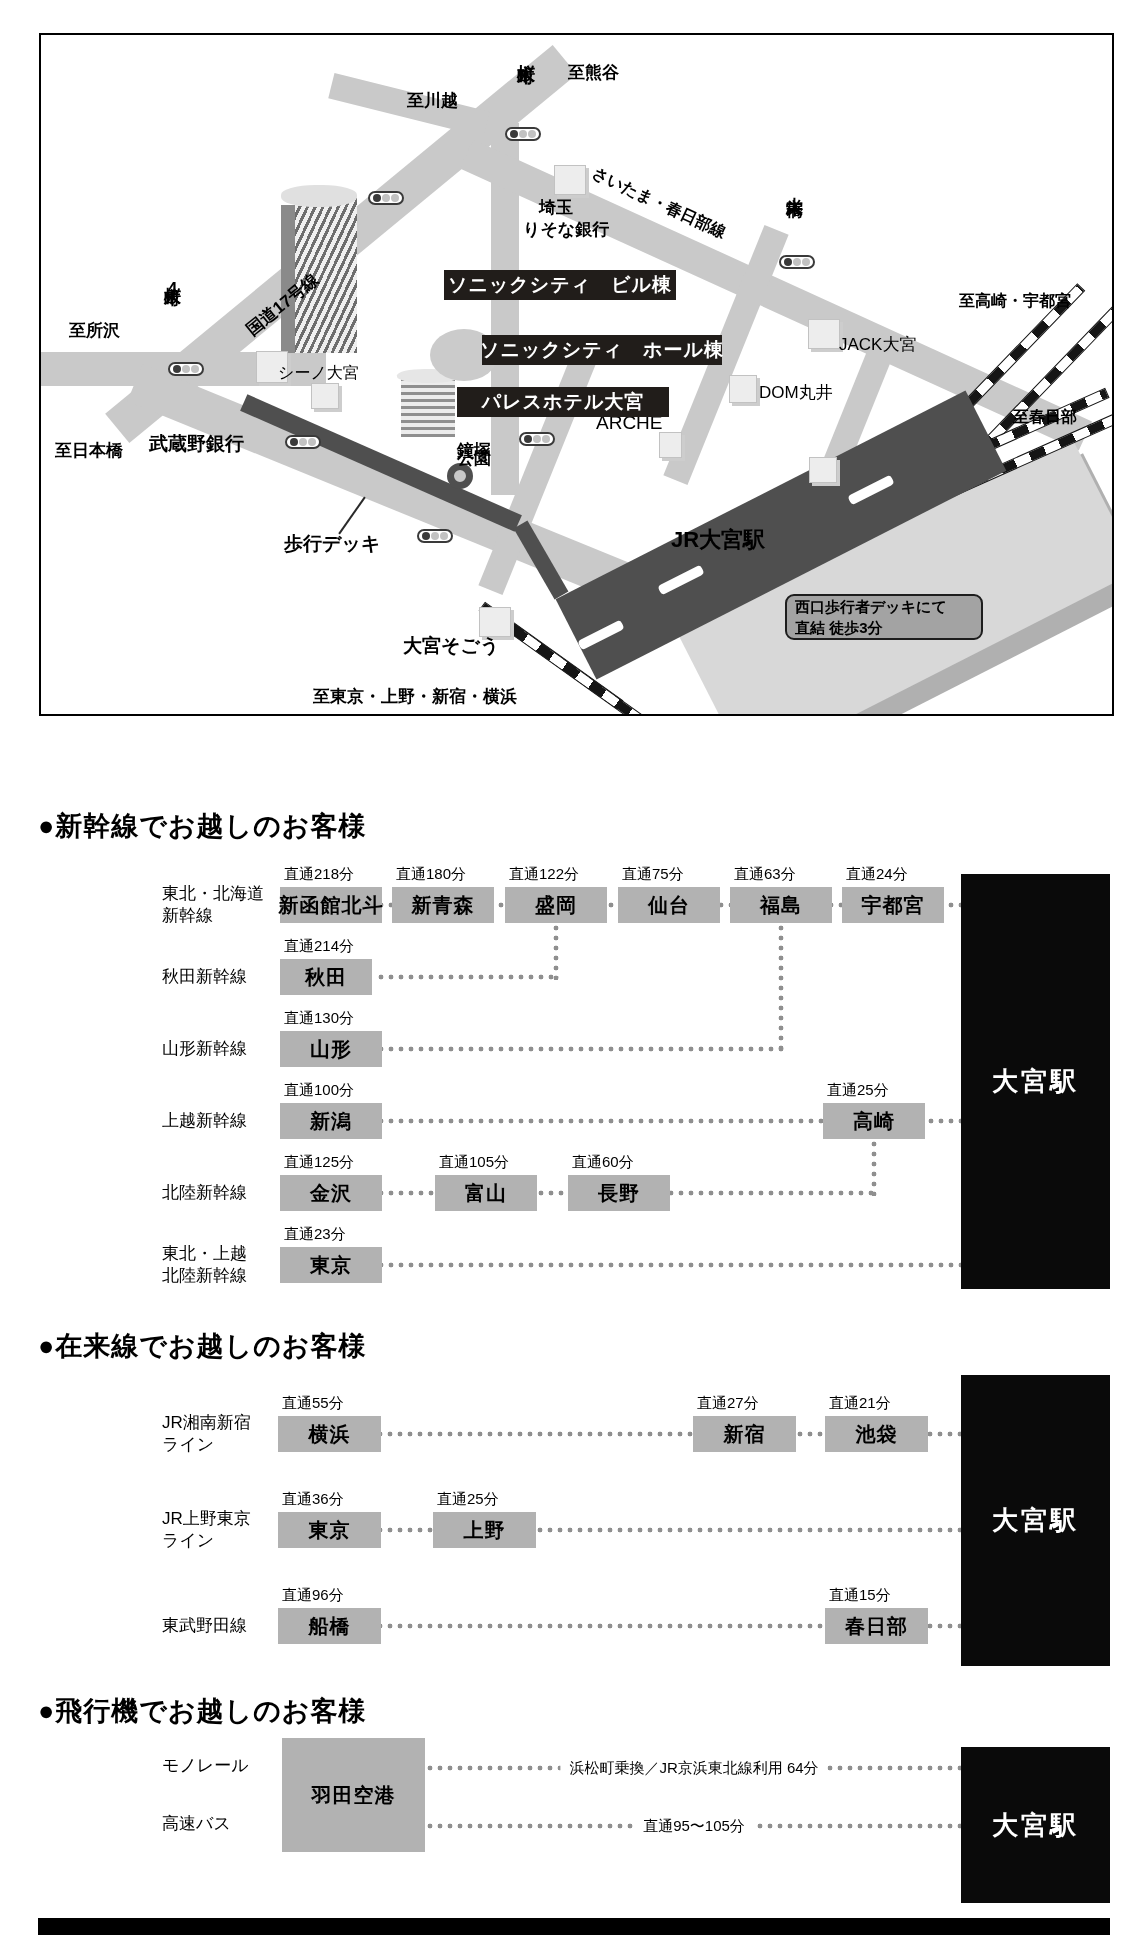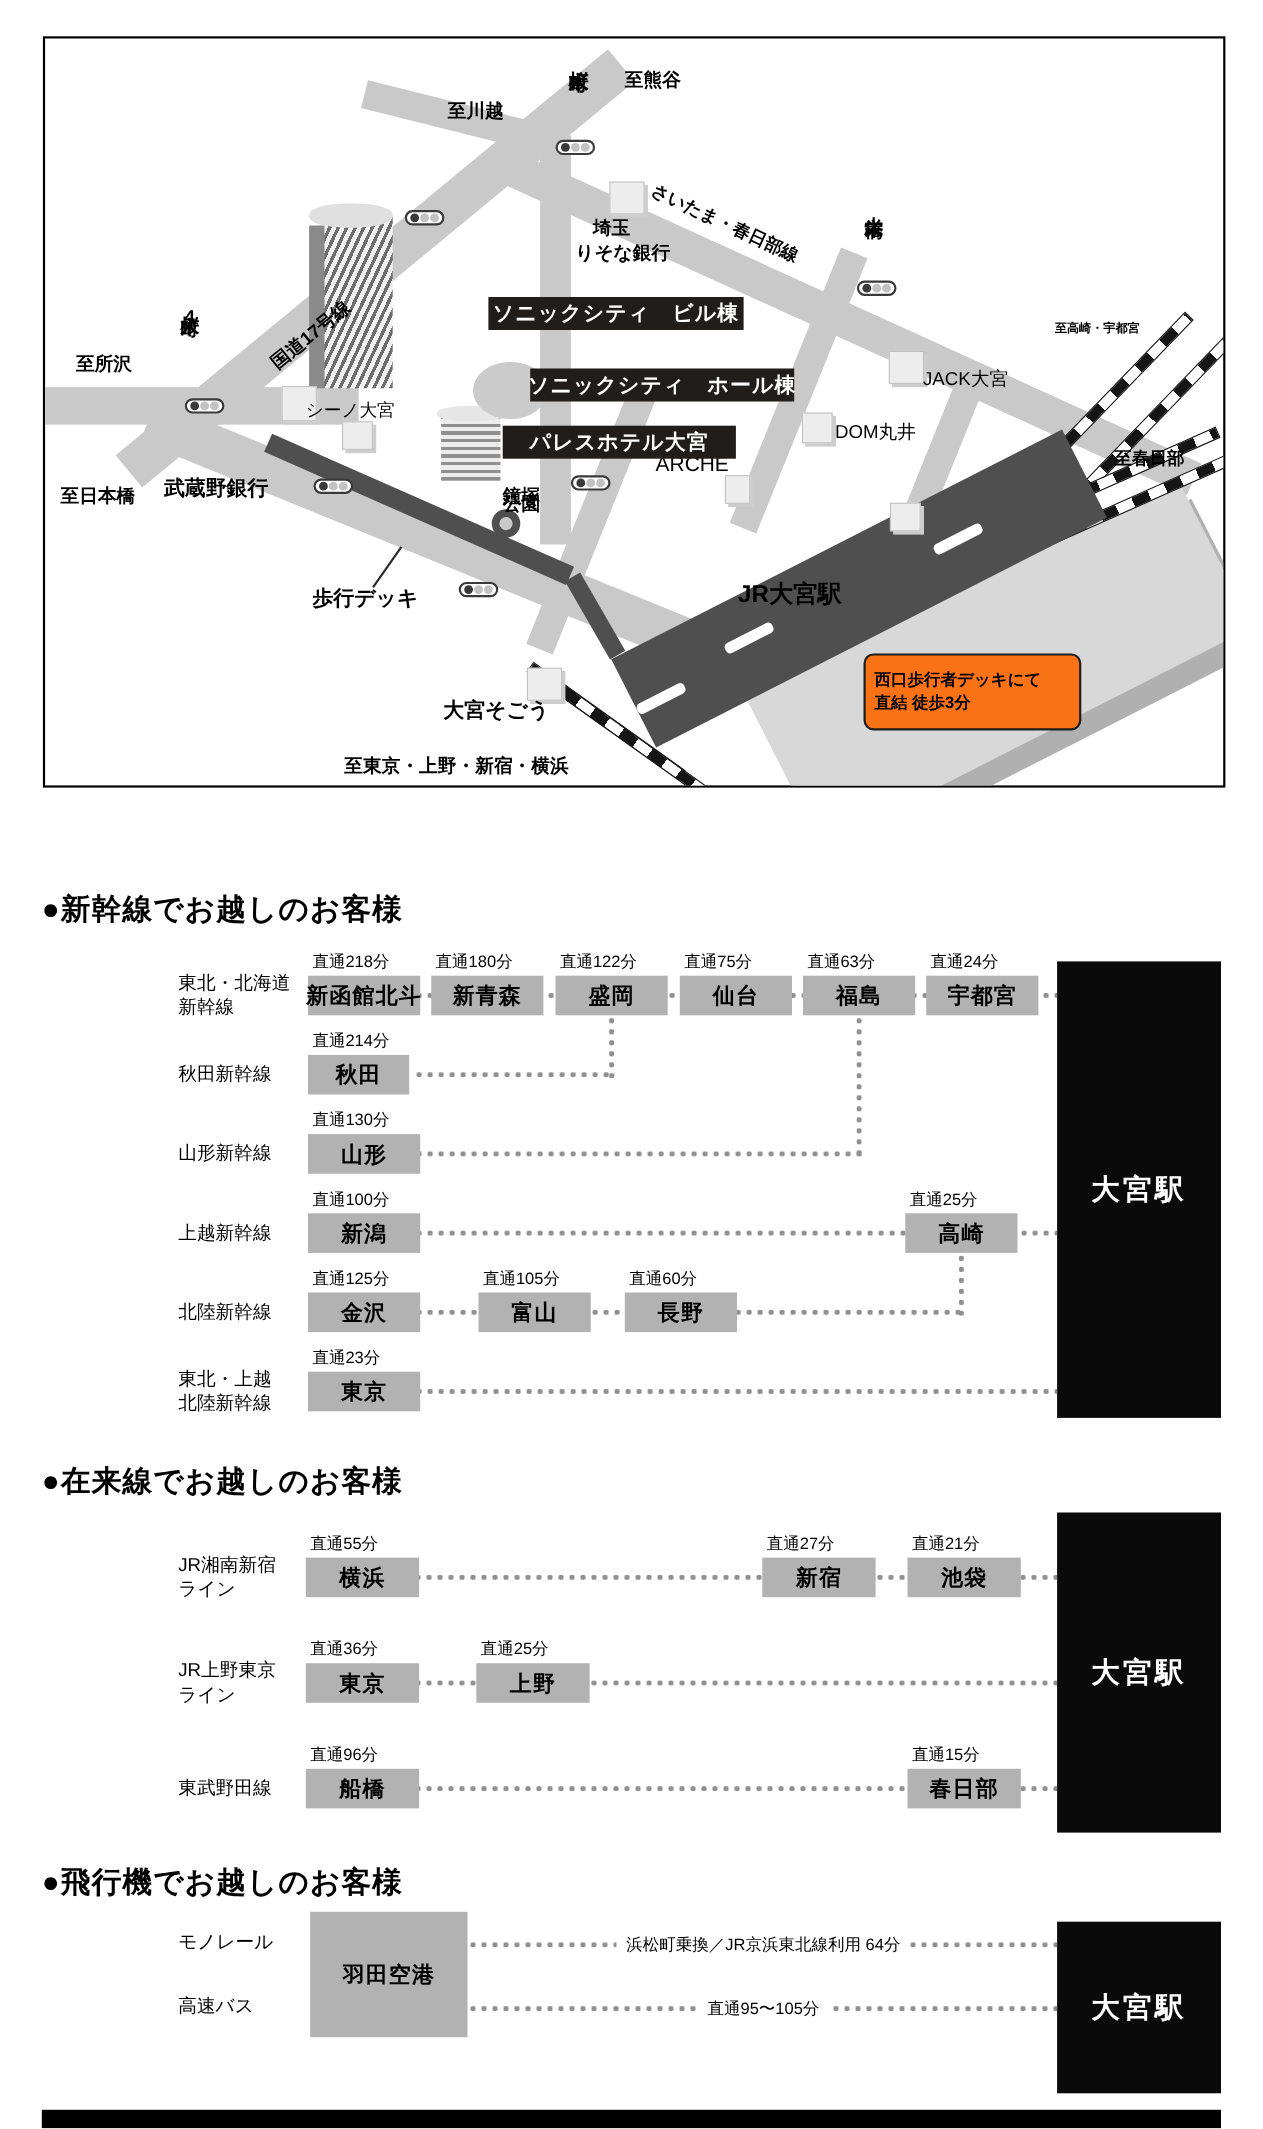--- a/index.html
+++ b/index.html
@@ -16,22 +16,22 @@
        display:flex;align-items:center;justify-content:space-around;padding:0 2px;box-sizing:border-box;}
   .sig i{display:block;width:8px;height:8px;border-radius:50%;background:#c2c2c2;}
   .sig i.on{background:#3a3a3a;}
   .maplab{position:absolute;font-weight:bold;white-space:nowrap;color:#000;}
   .vtext{writing-mode:vertical-rl;text-orientation:upright;letter-spacing:2px;}
   .chip{position:absolute;background:#211d1a;color:#fff;font-weight:bold;font-size:19px;
         display:flex;align-items:center;justify-content:center;letter-spacing:1px;white-space:nowrap;}
   .track{position:absolute;height:11px;border:1px solid #151515;box-sizing:border-box;
          background:repeating-linear-gradient(90deg,#151515 0 16px,#fff 16px 32px);}
   .slot{position:absolute;background:#fff;border-radius:4px;}
-  #note-box{position:absolute;left:744px;top:559px;width:178px;background:#f97316;border:2px solid #1d1d1d;
-            border-radius:9px;padding:12px 8px;font-size:15px;font-weight:bold;line-height:21px;}
+  #note-box{position:absolute;left:744px;top:559px;width:178px;background:#a3a3a3;border:2px solid #1d1d1d;
+            border-radius:9px;padding:0 8px;font-size:15px;font-weight:bold;line-height:21px;}
   
   .sec-h{position:absolute;left:38px;font-size:27px;font-weight:bold;letter-spacing:1px;margin:0;white-space:nowrap;}
   .linelab{position:absolute;left:162px;font-size:17px;line-height:22px;white-space:nowrap;}
   .sta{position:absolute;width:102px;height:36px;background:#b2b2b2;display:flex;align-items:center;
        justify-content:center;font-weight:bold;font-size:20px;letter-spacing:1px;white-space:nowrap;}
   .time{position:absolute;font-size:15px;white-space:nowrap;}
   .terminal{position:absolute;background:#0a0a0a;color:#fff;display:flex;align-items:center;
             justify-content:center;font-weight:bold;font-size:26px;letter-spacing:3px;}
   .dotline-h{position:absolute;height:6px;background-image:radial-gradient(circle,#8f8f8f 2.4px,rgba(255,255,255,0) 2.6px);
              background-size:10px 6px;background-repeat:repeat-x;background-position:0 50%;}
@@ -150,21 +150,21 @@
     <div class="maplab vtext" style="left:120px;top:238px;font-size:17px;">桜木町4</div>
     <div class="maplab" style="left:28px;top:284px;font-size:17px;">至所沢</div>
     <div class="maplab" style="left:14px;top:404px;font-size:17px;">至日本橋</div>
     <div class="maplab" style="left:108px;top:396px;font-size:19px;">武蔵野銀行</div>
     <div class="maplab" style="left:237px;top:328px;font-size:16px;font-weight:normal;">シーノ大宮</div>
     <div class="maplab" style="left:416px;top:404px;font-size:17px;">鐘塚</div>
     <div class="maplab" style="left:416px;top:412px;font-size:17px;">公園</div>
     <div class="maplab" style="left:555px;top:377px;font-size:19px;font-weight:normal;">ARCHE</div>
     <div class="maplab" style="left:798px;top:298px;font-size:17px;font-weight:normal;">JACK大宮</div>
     <div class="maplab" style="left:718px;top:346px;font-size:17px;font-weight:normal;">DOM丸井</div>
-    <div class="maplab" style="left:918px;top:256px;font-size:11px;">至高崎・宇都宮</div>
+    <div class="maplab" style="left:918px;top:256px;font-size:16px;">至高崎・宇都宮</div>
     <div class="maplab" style="left:972px;top:372px;font-size:16px;">至春日部</div>
     <div class="rot" style="position:absolute;left:310px;top:458px;width:2px;height:45px;background:#2a2a2a;transform:rotate(35deg);"></div>
     <div class="maplab" style="left:243px;top:496px;font-size:19px;">歩行デッキ</div>
     <div class="maplab" style="left:362px;top:598px;font-size:19px;">大宮そごう</div>
     <div class="maplab" style="left:630px;top:490px;font-size:22px;">JR大宮駅</div>
     <div class="maplab" style="left:272px;top:650px;font-size:17px;">至東京・上野・新宿・横浜</div>
 
     <div class="chip" style="left:403px;top:235px;width:232px;height:30px;">ソニックシティ　ビル棟</div>
     <div class="chip" style="left:441px;top:300px;width:240px;height:30px;">ソニックシティ　ホール棟</div>
     <div class="chip" style="left:416px;top:352px;width:212px;height:30px;">パレスホテル大宮</div>

